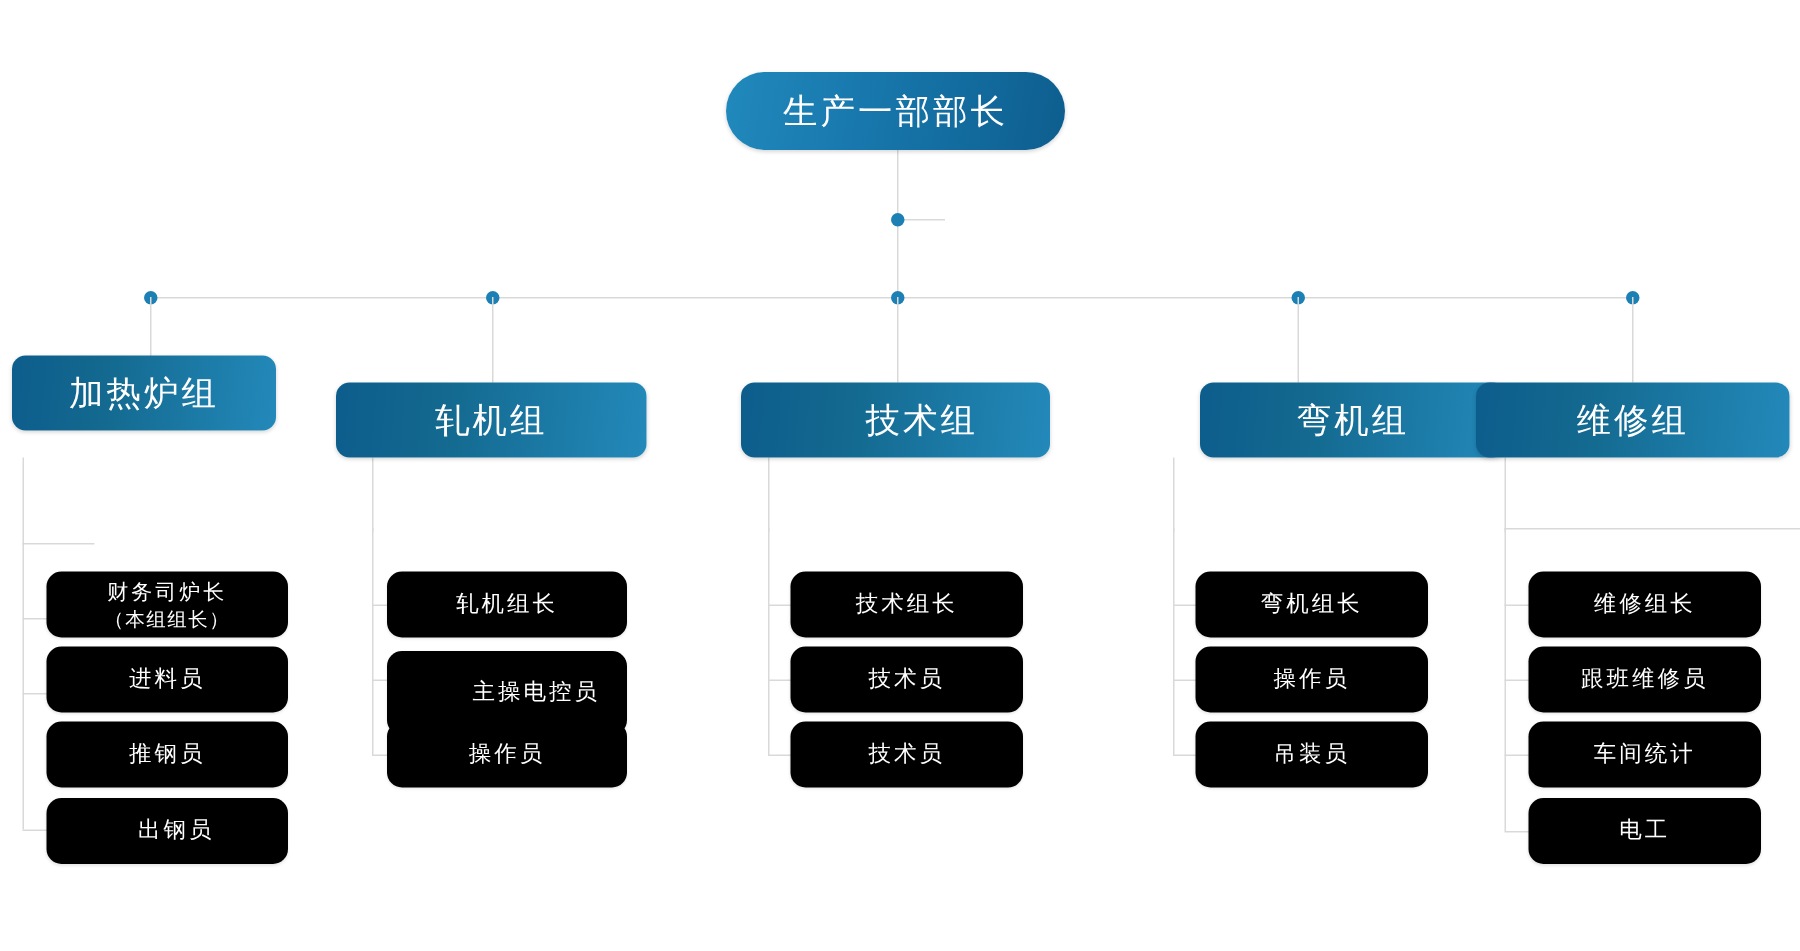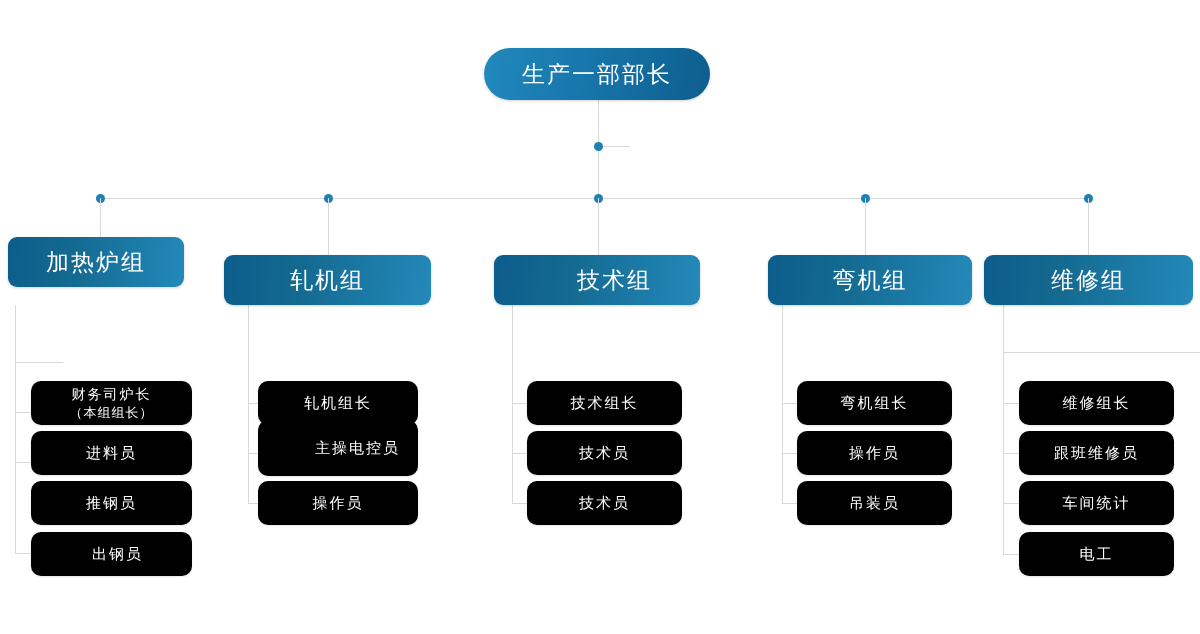--- a/index.html
+++ b/index.html
@@ -155,36 +155,36 @@
 
   <div class="box box-root" style="left:484px; top:48px; width:226px; height:52px;border-radius:26px;">生产一部部长</div>
 
 
   <div class="box box-group" style="left:8px; top:237px; width:176px; height:50px;">加热炉组</div>
 
   <div class="box box-group" style="left:224px; top:255px; width:207px; height:50px;">轧机组</div>
 
   <div class="box box-group" style="left:494px; top:255px; width:206px; height:50px;padding-left:35px;">技术组</div>
 
-  <div class="box box-group" style="left:768px; top:255px; width:204px; height:50px;">弯机组</div>
+  <div class="box box-group" style="left:800px; top:255px; width:204px; height:50px;">弯机组</div>
 
   <div class="box box-group" style="left:984px; top:255px; width:209px; height:50px;">维修组</div>
 
   <div class="box box-leaf two-line" style="left:31px; top:381px; width:161px; height:44px;">
     <span>
       <span>财务司炉长</span>
       <span class="sub">（本组组长）</span>
     </span>
   </div>
   <div class="box box-leaf" style="left:31px; top:431px; width:161px; height:44px;">进料员</div>
   <div class="box box-leaf" style="left:31px; top:481px; width:161px; height:44px;">推钢员</div>
   <div class="box box-leaf" style="left:31px; top:532px; width:161px; height:44px;padding-left:12px;">出钢员</div>
 
   <div class="box box-leaf" style="left:258px; top:381px; width:160px; height:44px;">轧机组长</div>
-  <div class="box box-leaf" style="left:258px; top:420px; width:160px; height:56px;padding-left:39px;">主操电控员</div>
+  <div class="box box-leaf" style="left:258px; top:434px; width:160px; height:56px;padding-left:39px;">主操电控员</div>
   <div class="box box-leaf" style="left:258px; top:481px; width:160px; height:44px;">操作员</div>
 
   <div class="box box-leaf" style="left:527px; top:381px; width:155px; height:44px;">技术组长</div>
   <div class="box box-leaf" style="left:527px; top:431px; width:155px; height:44px;">技术员</div>
   <div class="box box-leaf" style="left:527px; top:481px; width:155px; height:44px;">技术员</div>
 
   <div class="box box-leaf" style="left:797px; top:381px; width:155px; height:44px;">弯机组长</div>
   <div class="box box-leaf" style="left:797px; top:431px; width:155px; height:44px;">操作员</div>
   <div class="box box-leaf" style="left:797px; top:481px; width:155px; height:44px;">吊装员</div>
 

